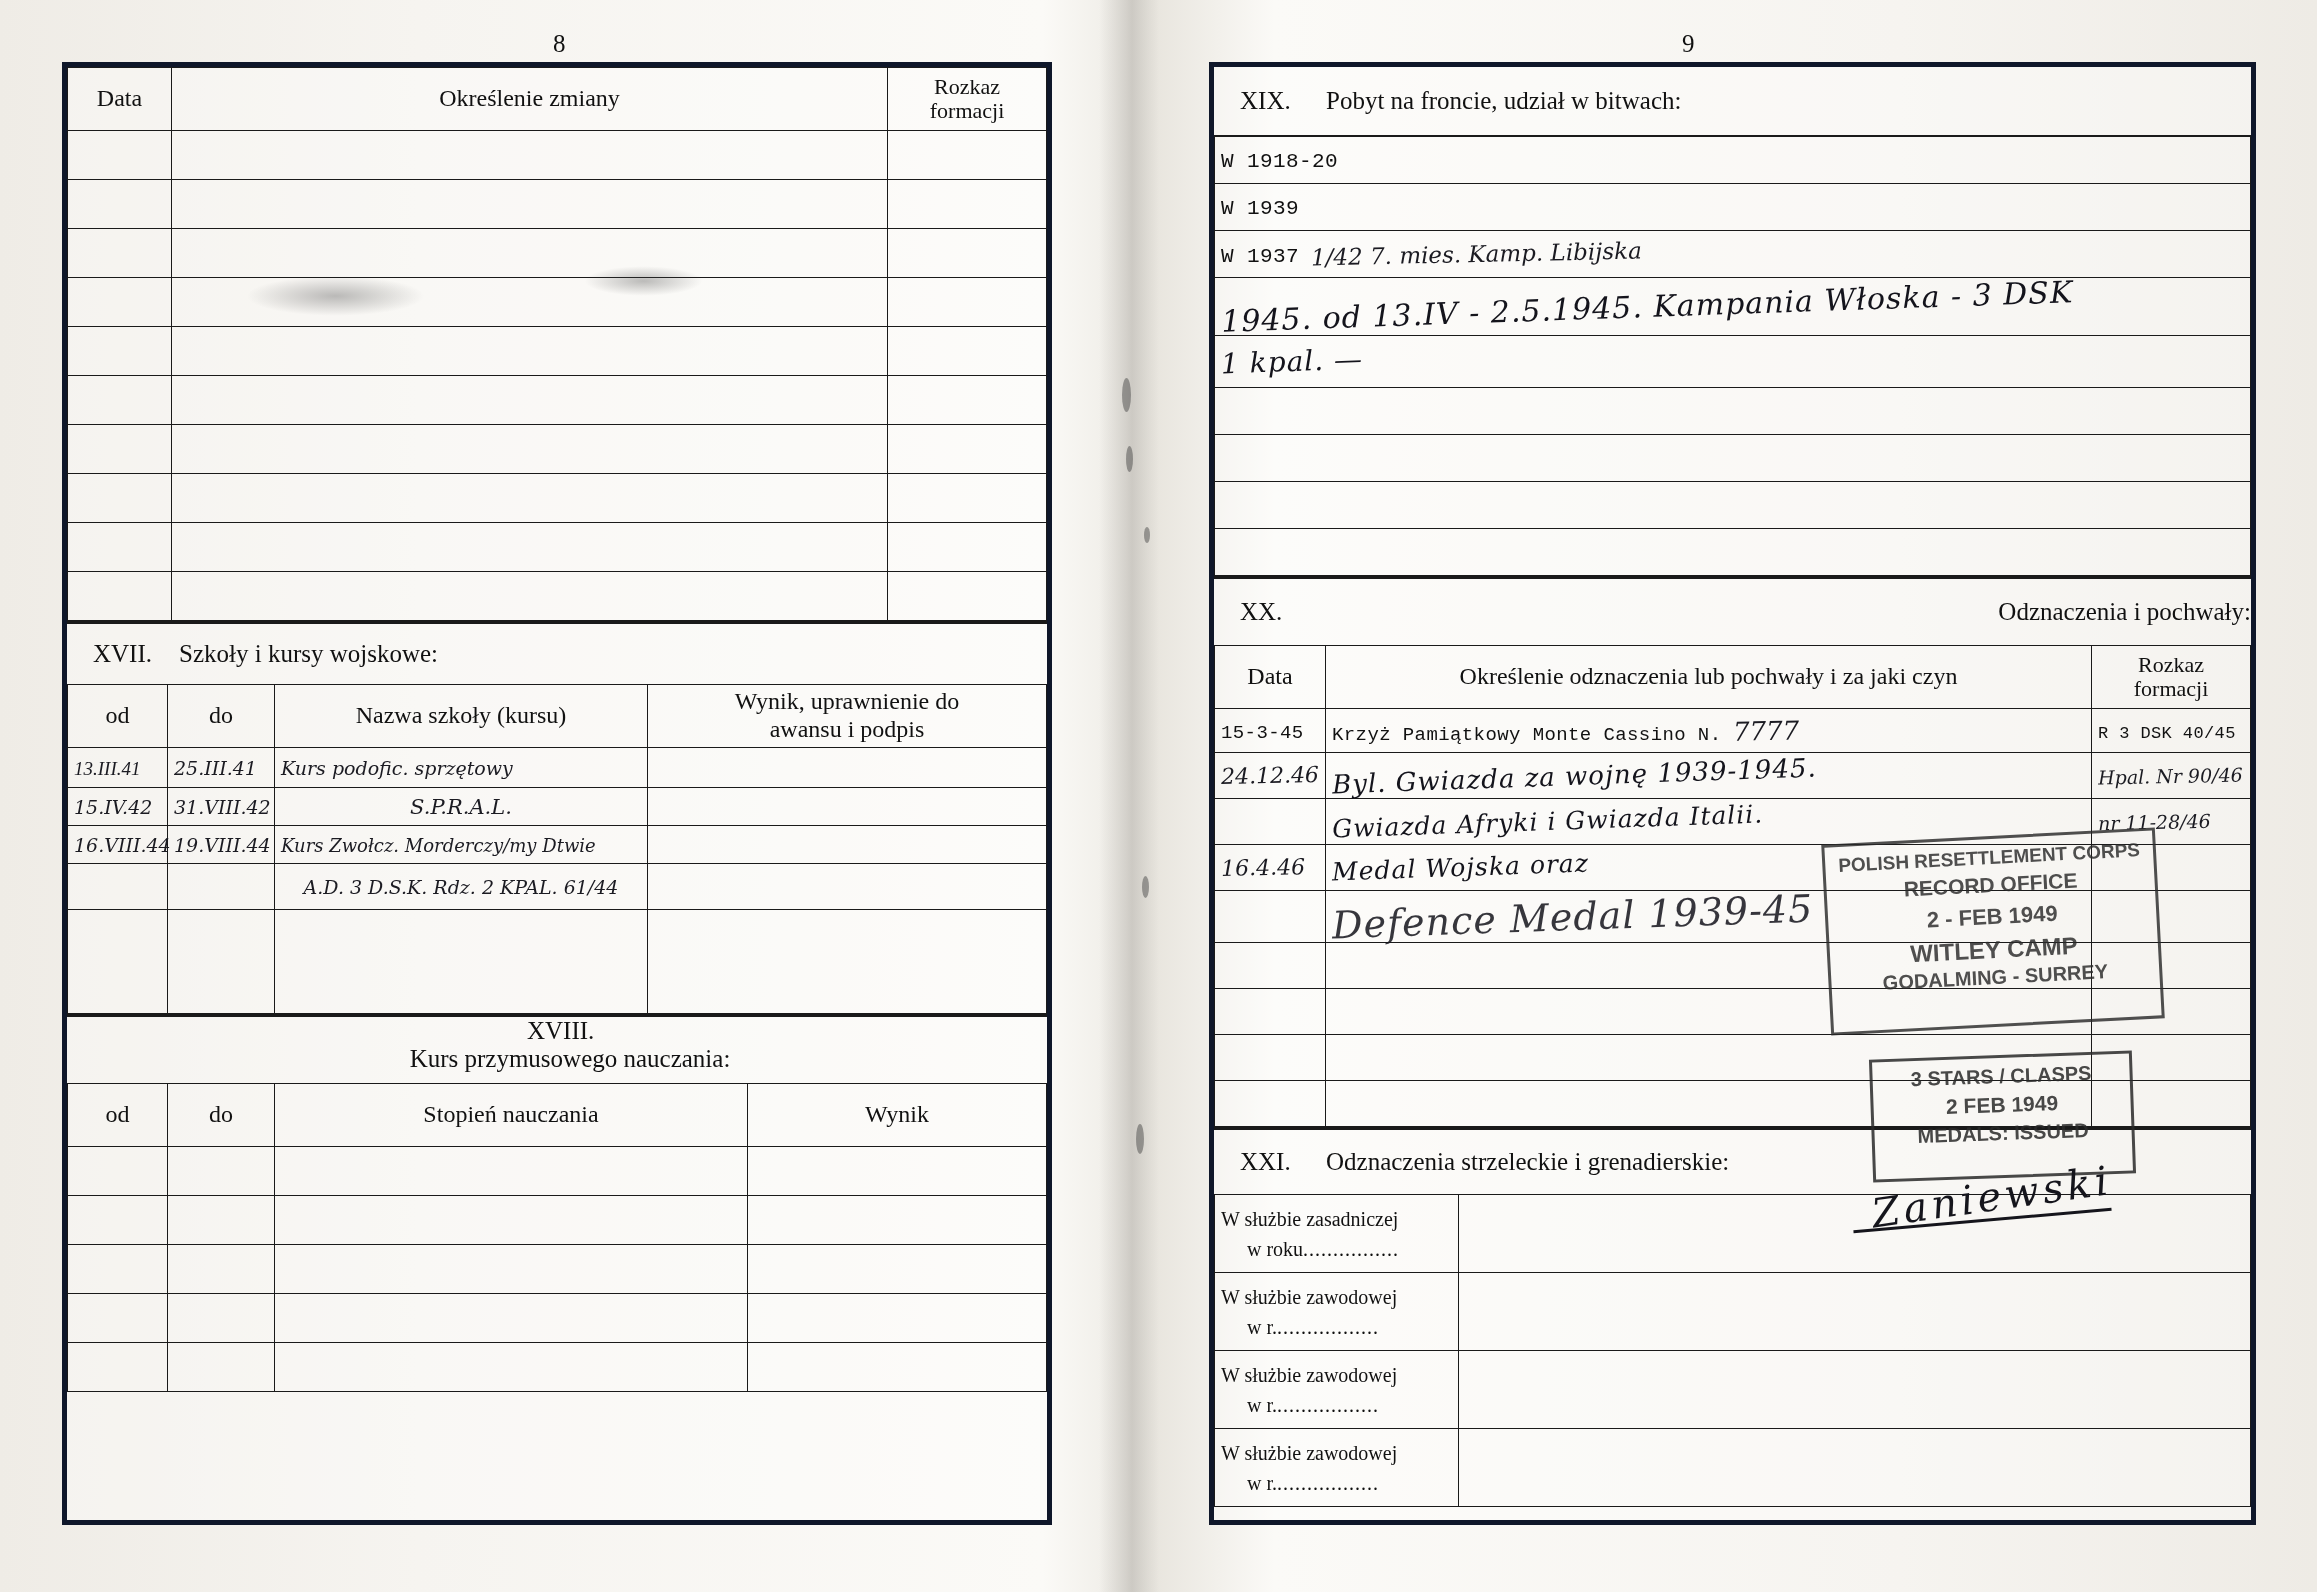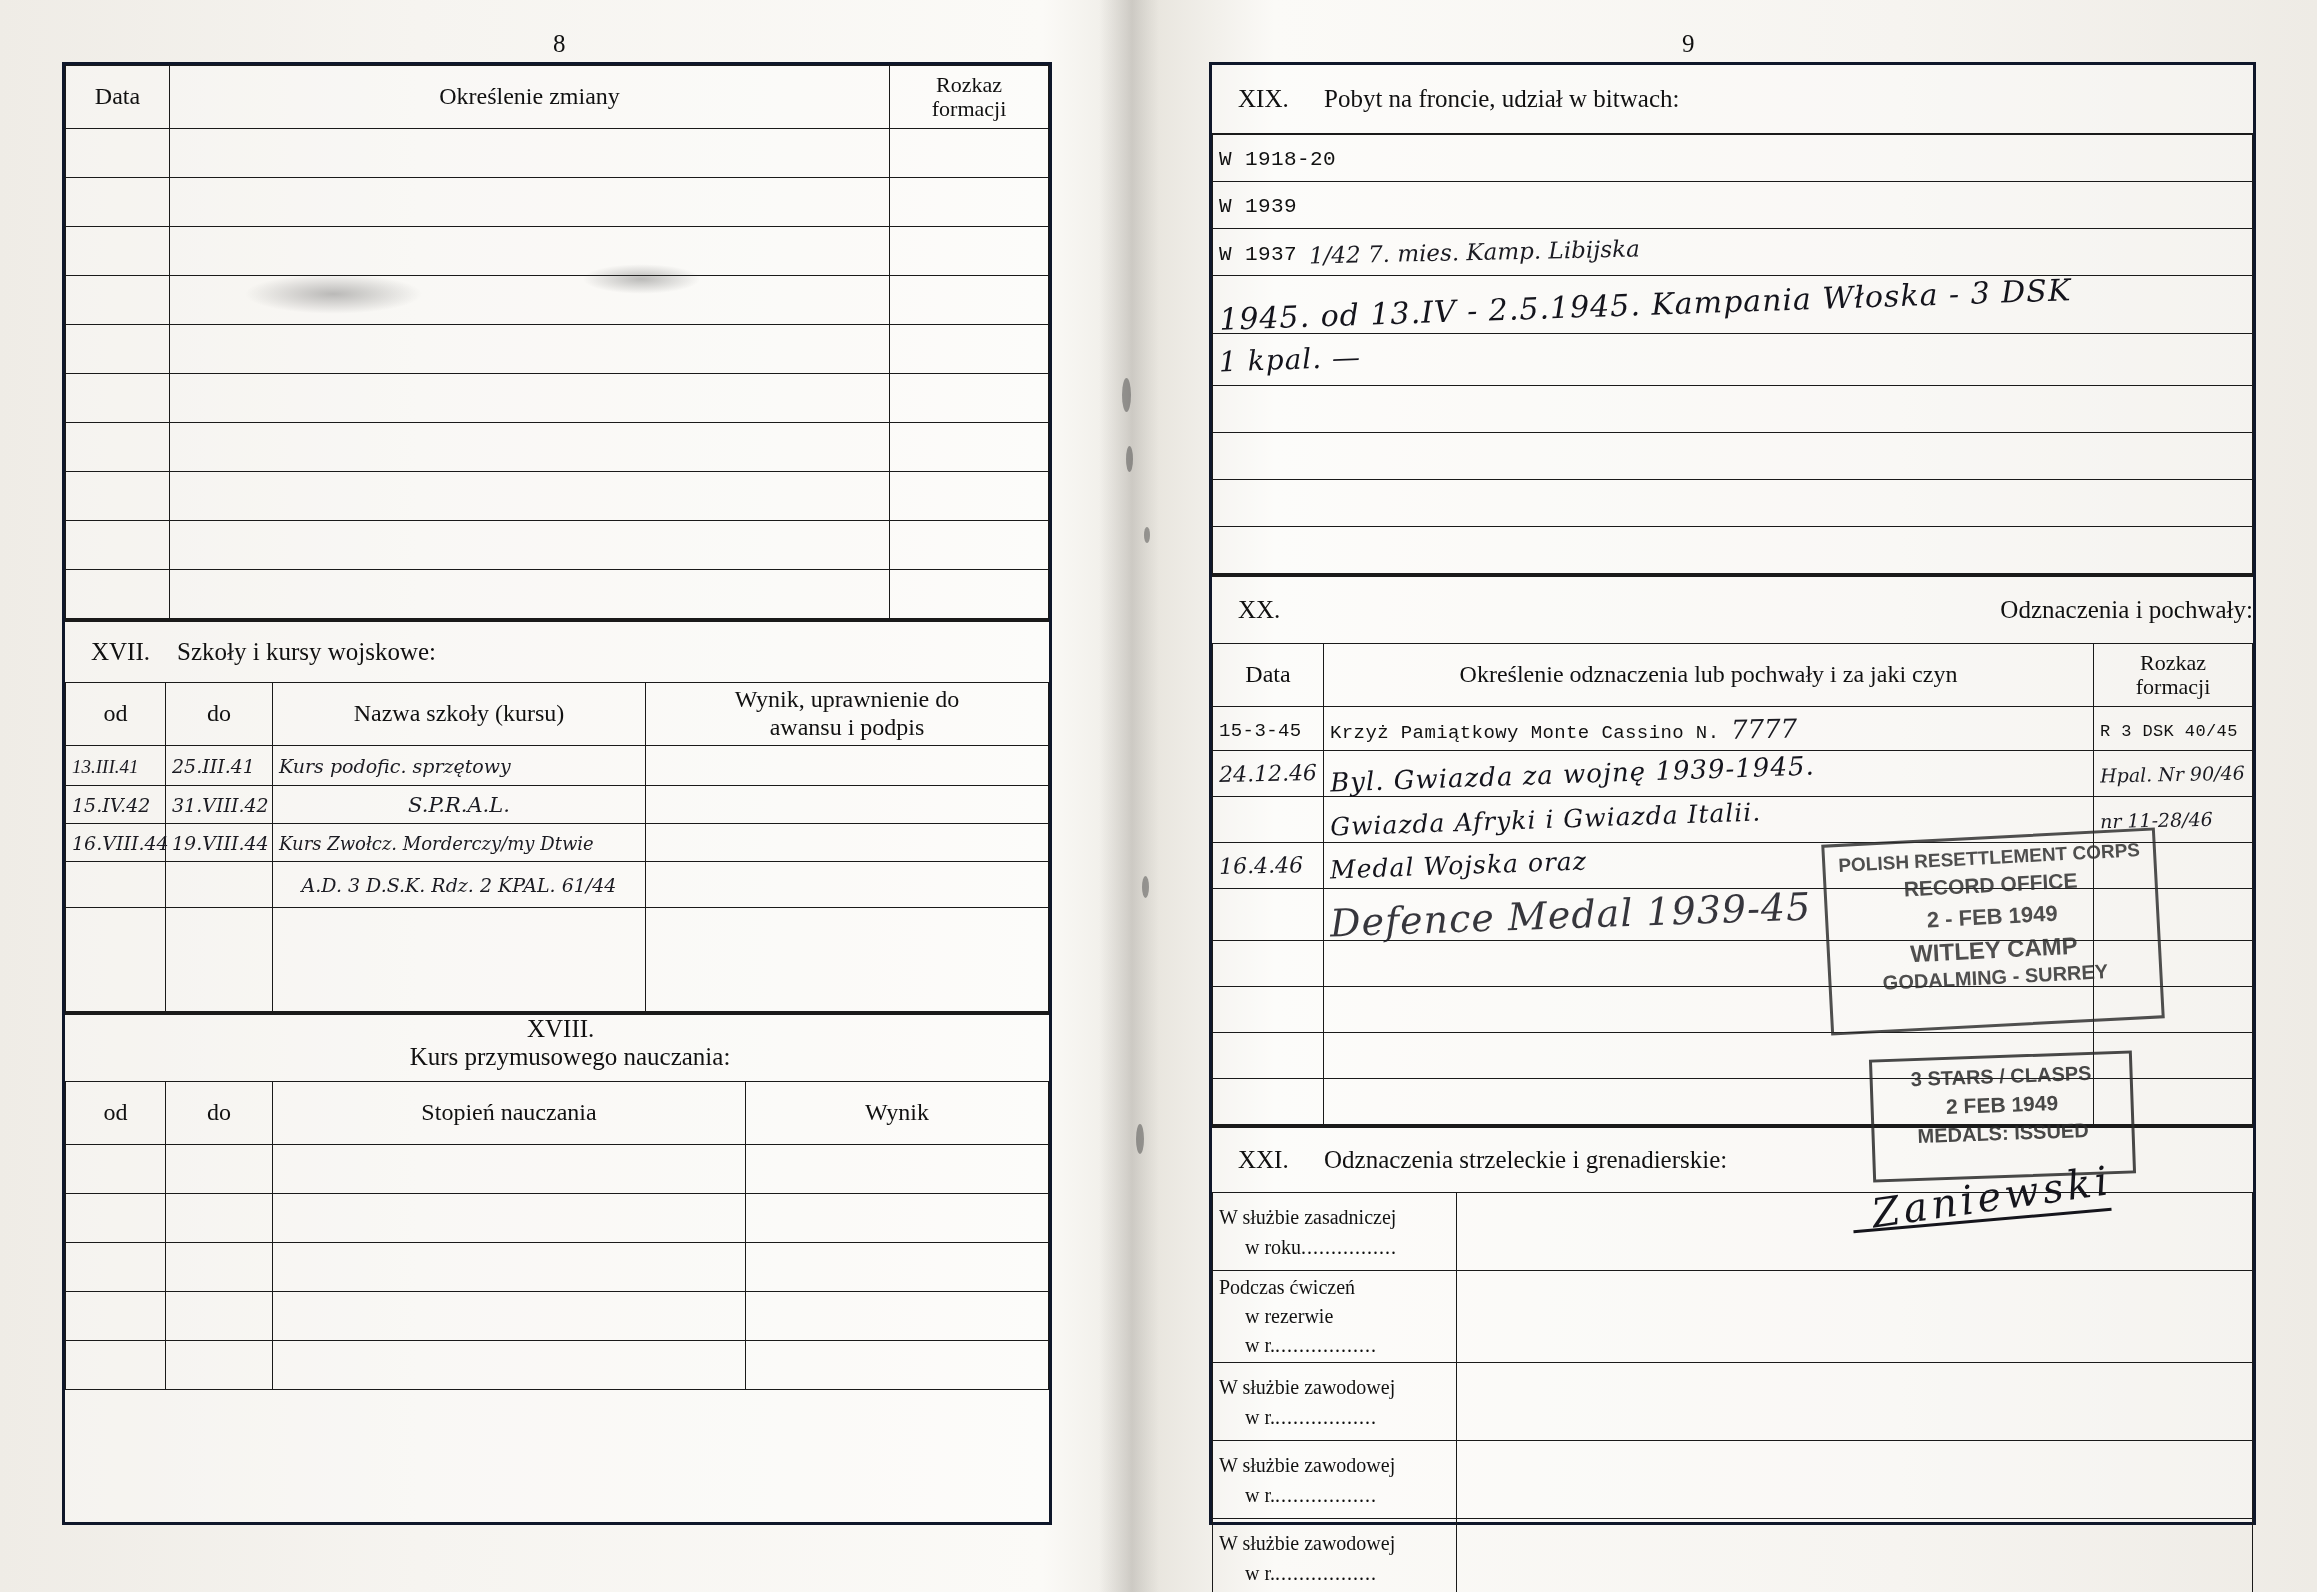--- a/index.html
+++ b/index.html
@@ -5,21 +5,21 @@
   html,body{margin:0;padding:0;background:#f3f1ec;}
   body{width:2317px;height:1592px;font-family:"Liberation Serif",serif;color:#111;overflow:hidden;position:relative;}
   .scan{position:absolute;inset:0;background:
      linear-gradient(90deg,#efece6 0%,#f6f4f0 18%,#fbfaf7 45%,#e9e6df 50%,#fbfaf7 55%,#f6f4f0 82%,#eeebe5 100%);}
   .gutter{position:absolute;left:1099px;top:0;width:60px;height:1592px;
      background:linear-gradient(90deg,rgba(180,176,168,0) 0%,rgba(120,116,110,.22) 45%,rgba(120,116,110,.28) 55%,rgba(180,176,168,0) 100%);}
   .pg{position:absolute;font-size:25px;}
   .pgnum-l{left:553px;top:30px;}
   .pgnum-r{left:1682px;top:30px;}
 
-  .page{position:absolute;border:3px solid #0f172a;box-sizing:border-box;background:rgba(255,255,255,.35);}
+  .page{position:absolute;border:5px solid #0f172a;box-sizing:border-box;background:rgba(255,255,255,.35);}
   .left{left:62px;top:62px;width:990px;height:1463px;}
   .right{left:1209px;top:62px;width:1047px;height:1463px;}
 
   table{border-collapse:collapse;width:100%;table-layout:fixed;}
   td,th{border:1.5px solid #1a1a1a;font-weight:normal;font-size:23px;vertical-align:middle;padding:0 6px;}
   .hdr{text-align:center;height:62px;line-height:1.15;font-size:24px;}
   .row{height:49px;}
   .secbar{height:60px;display:flex;align-items:center;padding-left:26px;font-size:25px;}
   .secbar .rn{display:inline-block;min-width:86px;}
   .blk{border-top:3px solid #1a1a1a;}
@@ -355,28 +355,20 @@
         <col>
       </colgroup>
     <tbody>
         <tr style="height:78px;">
       <td style="font-size:20px;line-height:1.5;">
         <span>W służbie zasadniczej</span><br>
         <span style="margin-left:26px;">w roku</span><span class="dots">................</span>
       </td>
       <td></td>
     </tr>
-    <tr style="height:92px;">
-      <td style="font-size:20px;line-height:1.45;">
-        <span>Podczas ćwiczeń</span><br>
-        <span style="margin-left:26px;">w rezerwie</span><br>
-        <span style="margin-left:26px;">w r.</span><span class="dots">.................</span>
-      </td>
-      <td></td>
-    </tr>
     <tr style="height:78px;">
       <td style="font-size:20px;line-height:1.5;">
         <span>W służbie zawodowej</span><br>
         <span style="margin-left:26px;">w r.</span><span class="dots">.................</span>
       </td>
       <td></td>
     </tr>
     <tr style="height:78px;">
       <td style="font-size:20px;line-height:1.5;">
         <span>W służbie zawodowej</span><br>

